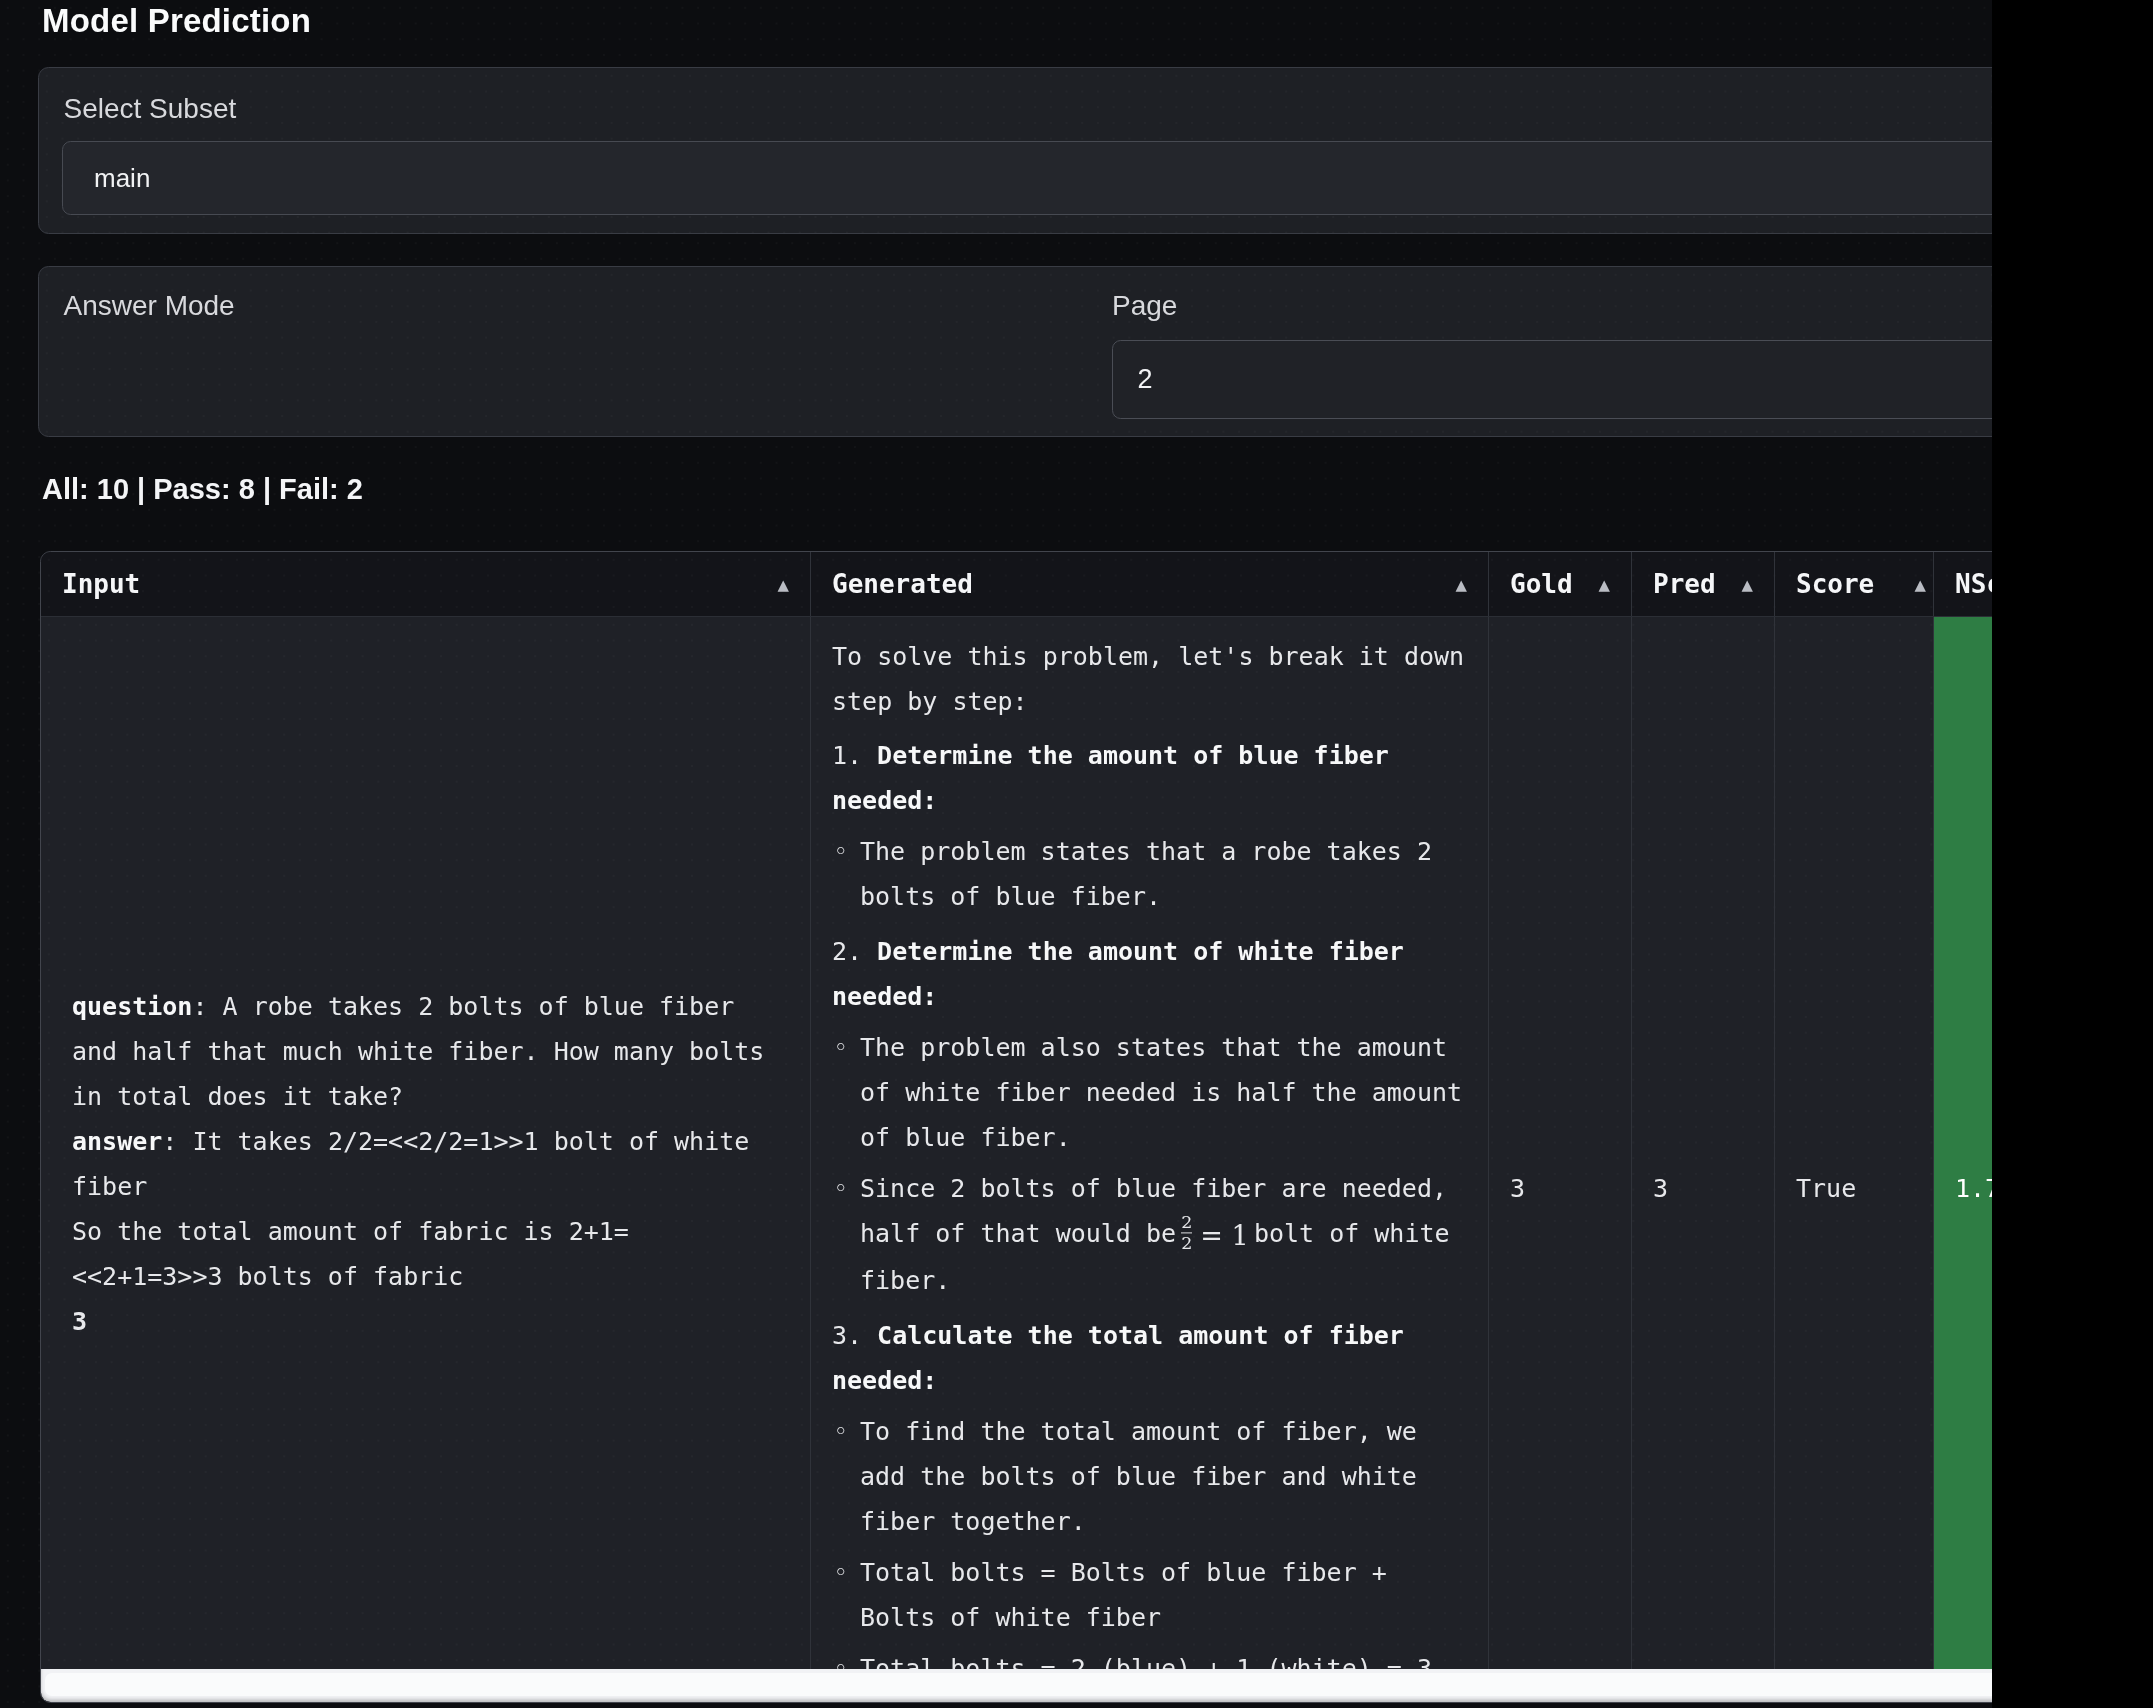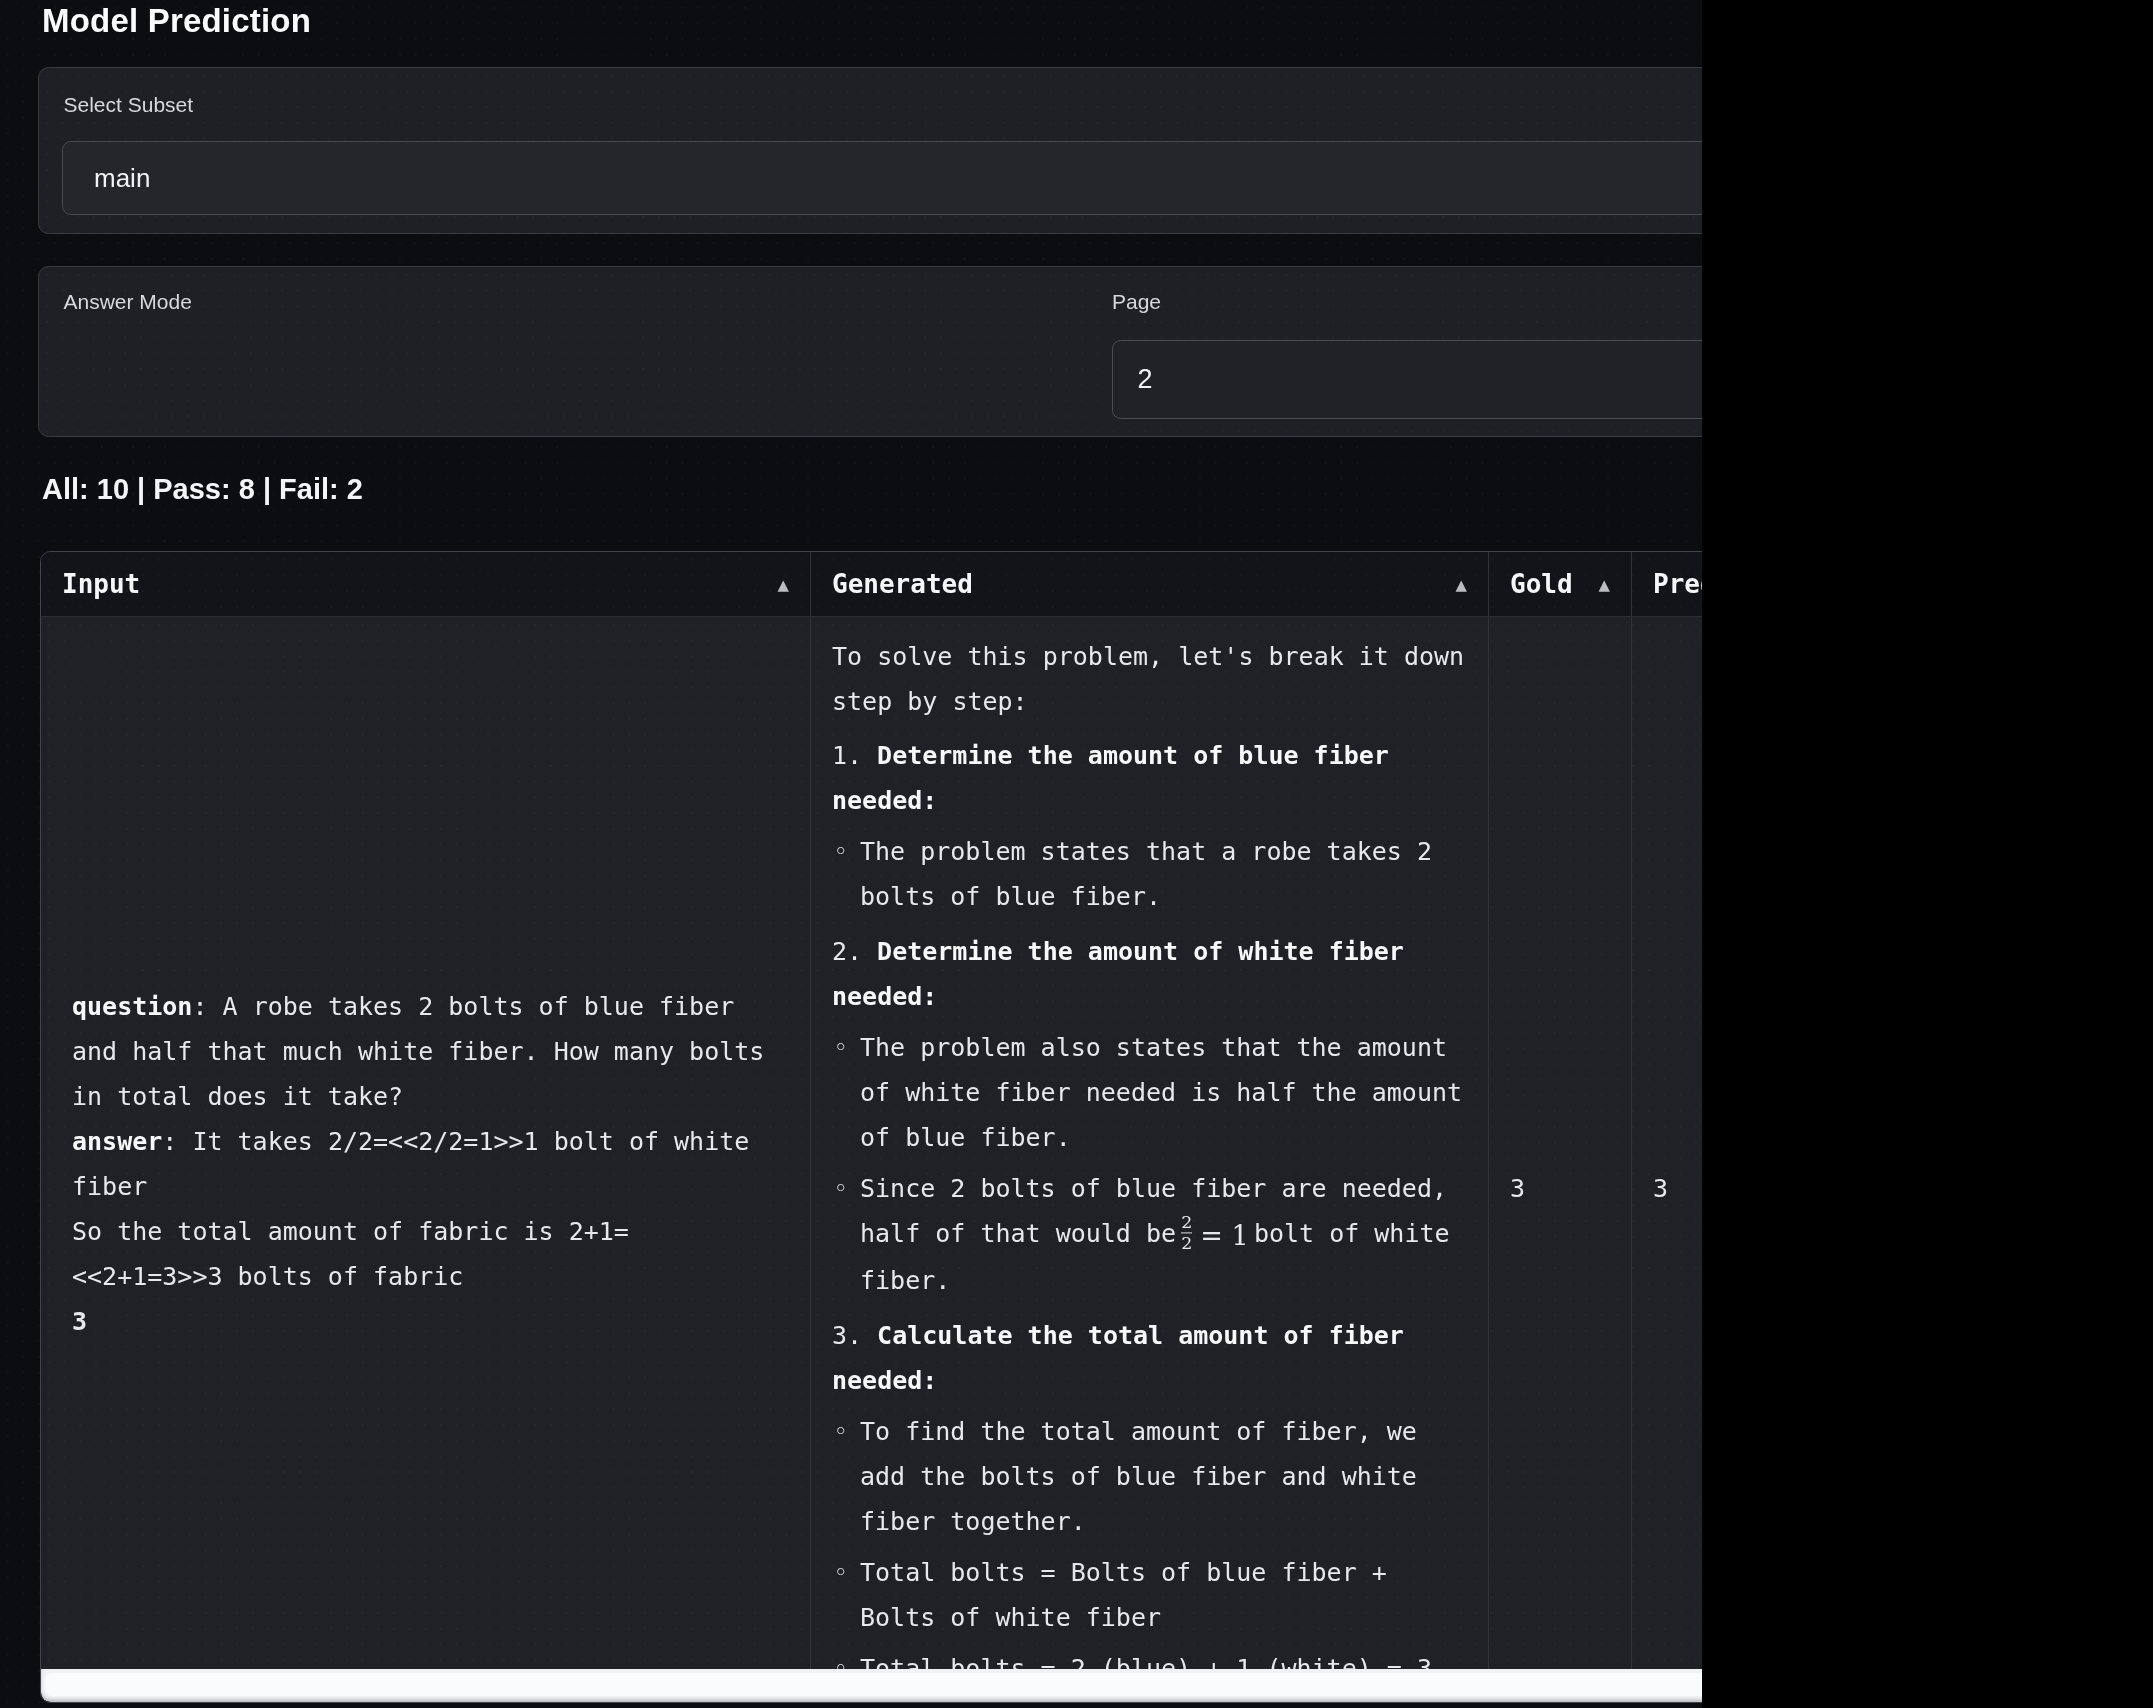--- a/index.html
+++ b/index.html
@@ -1,26 +1,26 @@
 <!DOCTYPE html>
 <html style="font-size:14px"><head>
 <meta charset="utf-8">
 <style>
   html,body{margin:0;padding:0;background:#000;}
-  .page{position:relative;width:1702px;height:1708px;background:#0c0d10;overflow:hidden;
+  .page{position:relative;width:1992px;height:1708px;background:#0c0d10;overflow:hidden;
         font-family:"Liberation Sans",sans-serif;color:#e9eaec;}
   .dots, .card, .thead, .trow{background-image:radial-gradient(rgba(255,255,255,0.028) 1.3px, transparent 1.4px);
         background-size:15.7px 15.7px;}
   
   .title{position:absolute;left:42px;top:1.7px;font-size:33px;font-weight:700;color:#fafbfc;letter-spacing:0.2px;}
   
   .card{position:absolute;left:38px;width:2087px;background-color:#1e2025;border:0.9px solid #393c44;border-radius:10.5px;box-sizing:border-box;}
   .card1{top:67px;height:167px;}
   .card2{top:266px;height:171px;}
-  .field-label{position:absolute;font-size:21px;color:#d8d9dd;}
+  .field-label{position:absolute;font-size:28px;color:#d8d9dd;}
   .dropdown{position:absolute;left:23px;right:23px;top:73px;height:74px;background-color:#24262c;
             border:0.9px solid #474a52;border-radius:8.7px;display:flex;align-items:center;
             padding:0 31px;box-sizing:border-box;justify-content:space-between;}
   .dropdown .val{font-size:26px;color:#f1f2f4;}
   .dropdown .chev{font-size:18.3px;color:#eceded;transform:scaleX(1.5);}
   
   .radio-row{position:absolute;left:23px;top:73px;display:flex;gap:18.3px;}
   .radio-pill{height:65px;border:0.9px solid #474a52;border-radius:10.5px;display:flex;align-items:center;
               gap:15px;padding:0 28px 0 20px;cursor:pointer;box-sizing:border-box;}
   .radio-circle{width:35px;height:35px;border-radius:50%;border:2.6px solid #53565e;box-sizing:border-box;position:relative;flex:none;}

